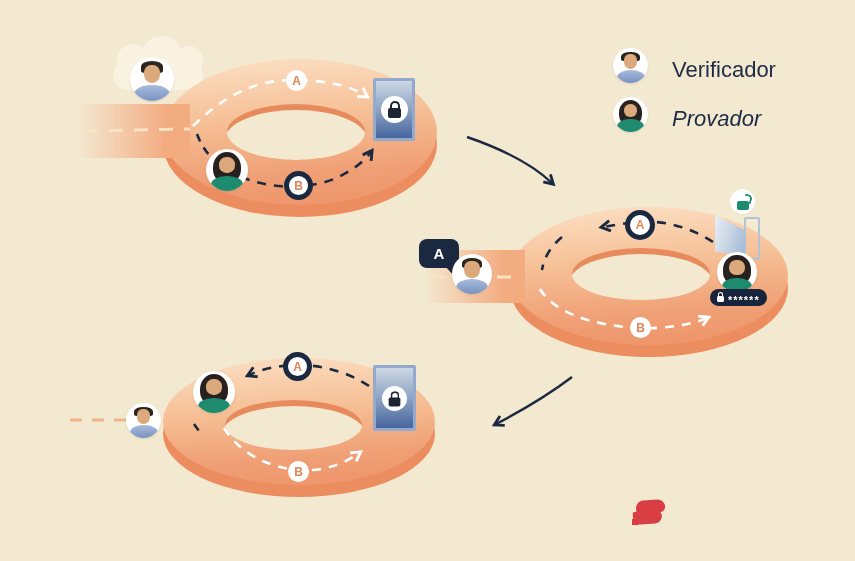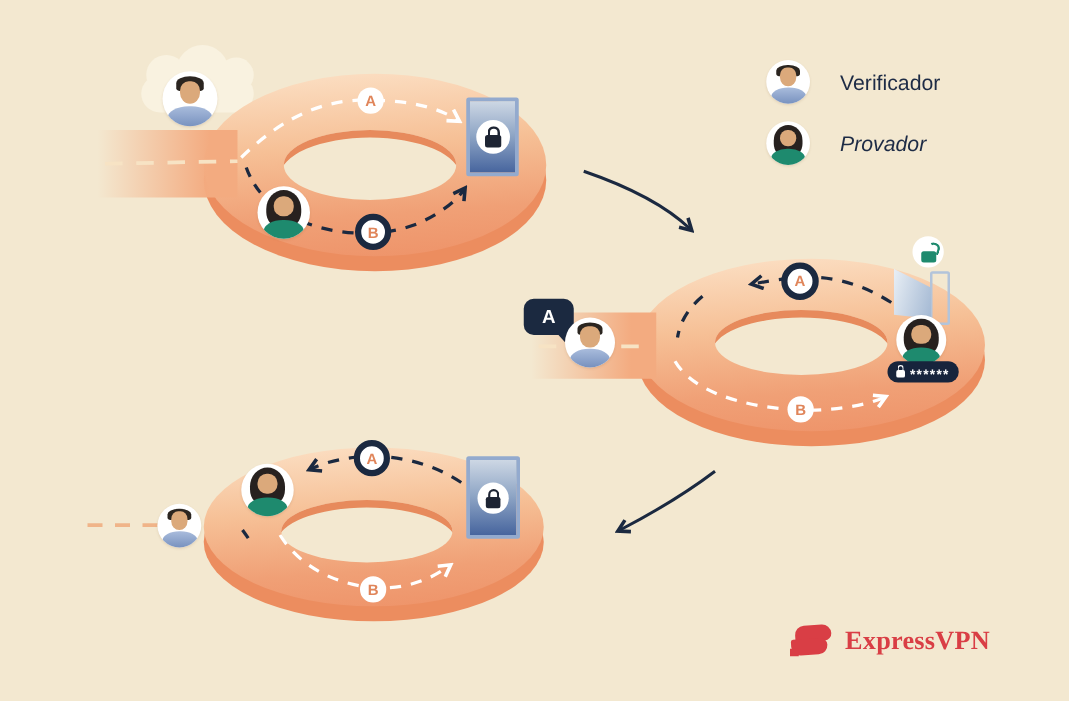--- a/index.html
+++ b/index.html
@@ -50,21 +50,21 @@
   
   .pill{position:absolute;background:#17243c;border-radius:9px;display:flex;align-items:center;
     padding:0 7px;gap:4px;color:#fff;}
   .pill .plock{position:relative;width:7px;height:6px;background:#fff;border-radius:1.5px;margin-top:3px;}
   .pill .plock:before{content:"";position:absolute;left:1px;top:-4px;width:3px;height:4px;
     border:1.4px solid #fff;border-bottom:none;border-radius:3px 3px 0 0;}
   .pill .mask{font-size:11px;font-weight:700;letter-spacing:1px;line-height:10px;padding-top:5px;}
   
   .cloud,.cloud div{position:absolute;background:#f9f2e0;border-radius:50%;}
   
-  .legend-label{position:absolute;color:#1d2b45;font-size:17px;}
+  .legend-label{position:absolute;color:#1d2b45;font-size:22px;}
   
   .brand-text{position:absolute;color:#d93e45;font-family:"Liberation Serif",serif;
     font-size:21px;font-weight:600;letter-spacing:.2px;}
   .logo{position:absolute;width:36px;height:30px;}
   .logo .bar1{position:absolute;left:4px;top:2px;width:29px;height:13px;background:#d93e45;
     border-radius:8px 8px 6px 2px;transform:rotate(-4deg);}
   .logo .bar2{position:absolute;left:1px;top:13px;width:29px;height:13px;background:#d93e45;
     border-radius:2px 6px 8px 8px;transform:rotate(-4deg);}
   .logo .tail{position:absolute;left:0px;top:21px;width:7px;height:6px;background:#d93e45;}
   svg.overlay{position:absolute;left:0;top:0;z-index:5;pointer-events:none;}
@@ -211,15 +211,14 @@
       <div class="face"></div>
       <div class="shirt"></div>
   </div>
   <div class="legend-label fg" style="left:672px;top:106px;font-style:italic;">Provador</div>
 
   <div class="logo fg" style="left:632px;top:498px;">
     <div class="bar1"></div>
       <div class="bar2"></div>
       <div class="tail"></div>
   </div>
-  <div class="brand-text fg" style="left:676px;top:500px;">ExpressVPN</div>
 
 </div>
 
 </body></html>

